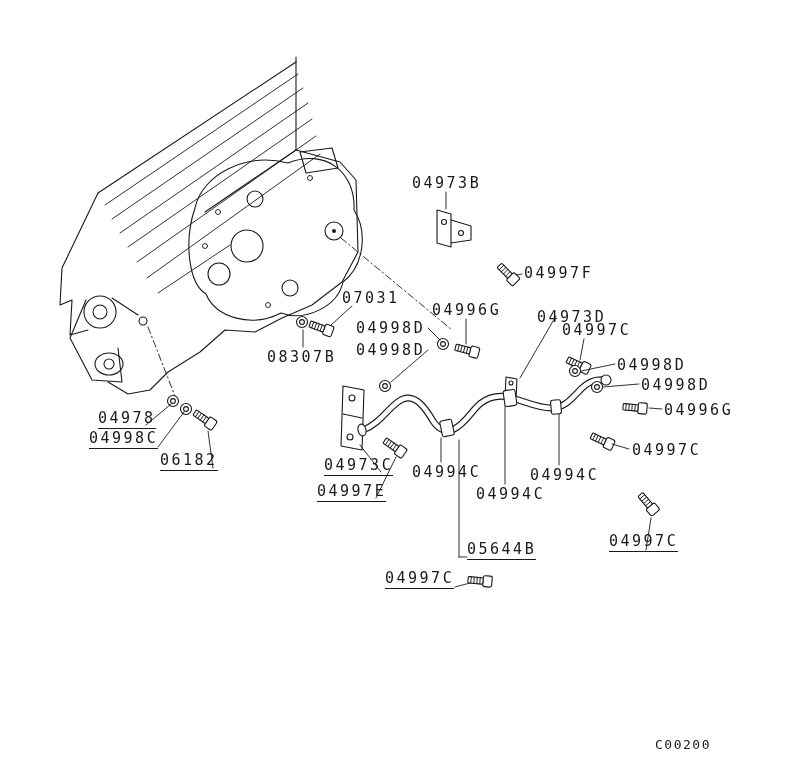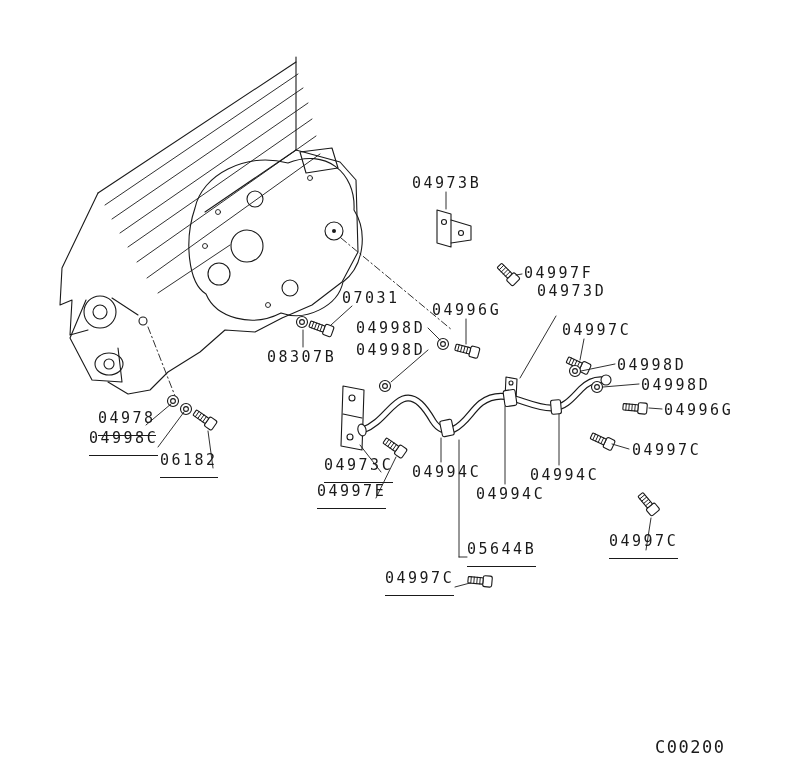--- a/index.html
+++ b/index.html
@@ -5,22 +5,22 @@
   html,body{margin:0;padding:0;background:#fff;}
   .stage{
     position:relative;width:788px;height:779px;background:#ffffff;overflow:hidden;
     font-family:"DejaVu Sans Mono","Liberation Mono",monospace;
   }
   .stage svg{position:absolute;left:0;top:0;}
   .lbl{
     position:absolute;font-size:15px;letter-spacing:2.5px;color:#1a1a1a;
     white-space:nowrap;line-height:1.15;
   }
-  .ul{border-bottom:1.2px solid #1a1a1a;padding-bottom:8px;}
-  .code{position:absolute;font-size:17px;letter-spacing:1.5px;color:#1a1a1a;}
+  .ul{border-bottom:1.2px solid #1a1a1a;padding-bottom:1px;}
+  .code{position:absolute;font-size:13px;letter-spacing:1.5px;color:#1a1a1a;}
   .ln{fill:none;stroke:#1a1a1a;stroke-width:1.1;stroke-linecap:round;stroke-linejoin:round;}
   .thin{stroke-width:0.9;}
   .dash{stroke-dasharray:7 3 1.5 3;}
   .wht{fill:#ffffff;}
 </style>
 </head>
 <body>
 
 <div class="stage">
 
@@ -155,21 +155,21 @@
       <path class="ln thin" d="M459,557 H467 M459,557 V440"></path>
       <path class="ln thin" d="M646,550 L651,518"></path>
       <path class="ln thin" d="M455,587 L470,583"></path>
     </g>
   </svg>
 
   <div class="lbl" style="left:412px;top:175px">04973B</div>
   <div class="lbl" style="left:524px;top:265px">04997F</div>
   <div class="lbl" style="left:342px;top:290px">07031</div>
   <div class="lbl" style="left:432px;top:302px">04996G</div>
-  <div class="lbl" style="left:537px;top:283px">04973D</div>
+  <div class="lbl" style="left:537px;top:309px">04973D</div>
   <div class="lbl" style="left:562px;top:322px">04997C</div>
   <div class="lbl" style="left:356px;top:320px">04998D</div>
   <div class="lbl" style="left:356px;top:342px">04998D</div>
   <div class="lbl" style="left:267px;top:349px">08307B</div>
   <div class="lbl" style="left:617px;top:357px">04998D</div>
   <div class="lbl" style="left:641px;top:377px">04998D</div>
   <div class="lbl" style="left:664px;top:402px">04996G</div>
   <div class="lbl ul" style="left:98px;top:410px">04978</div>
   <div class="lbl ul" style="left:89px;top:430px">04998C</div>
   <div class="lbl ul" style="left:160px;top:452px">06182</div>

